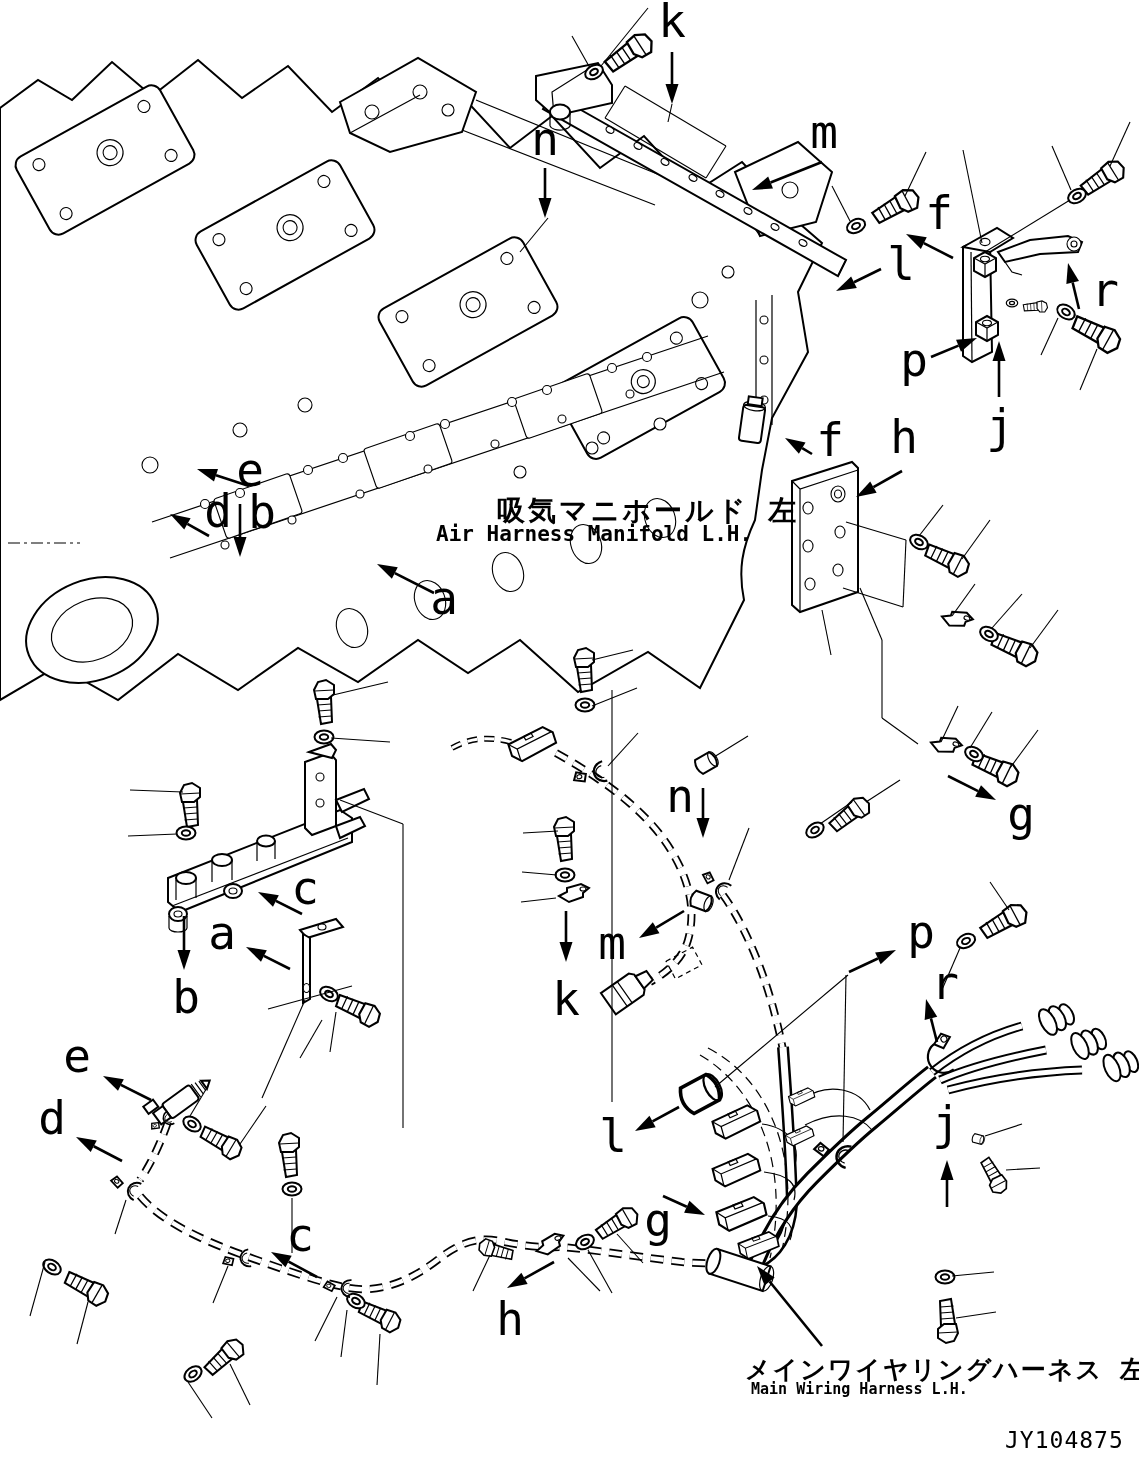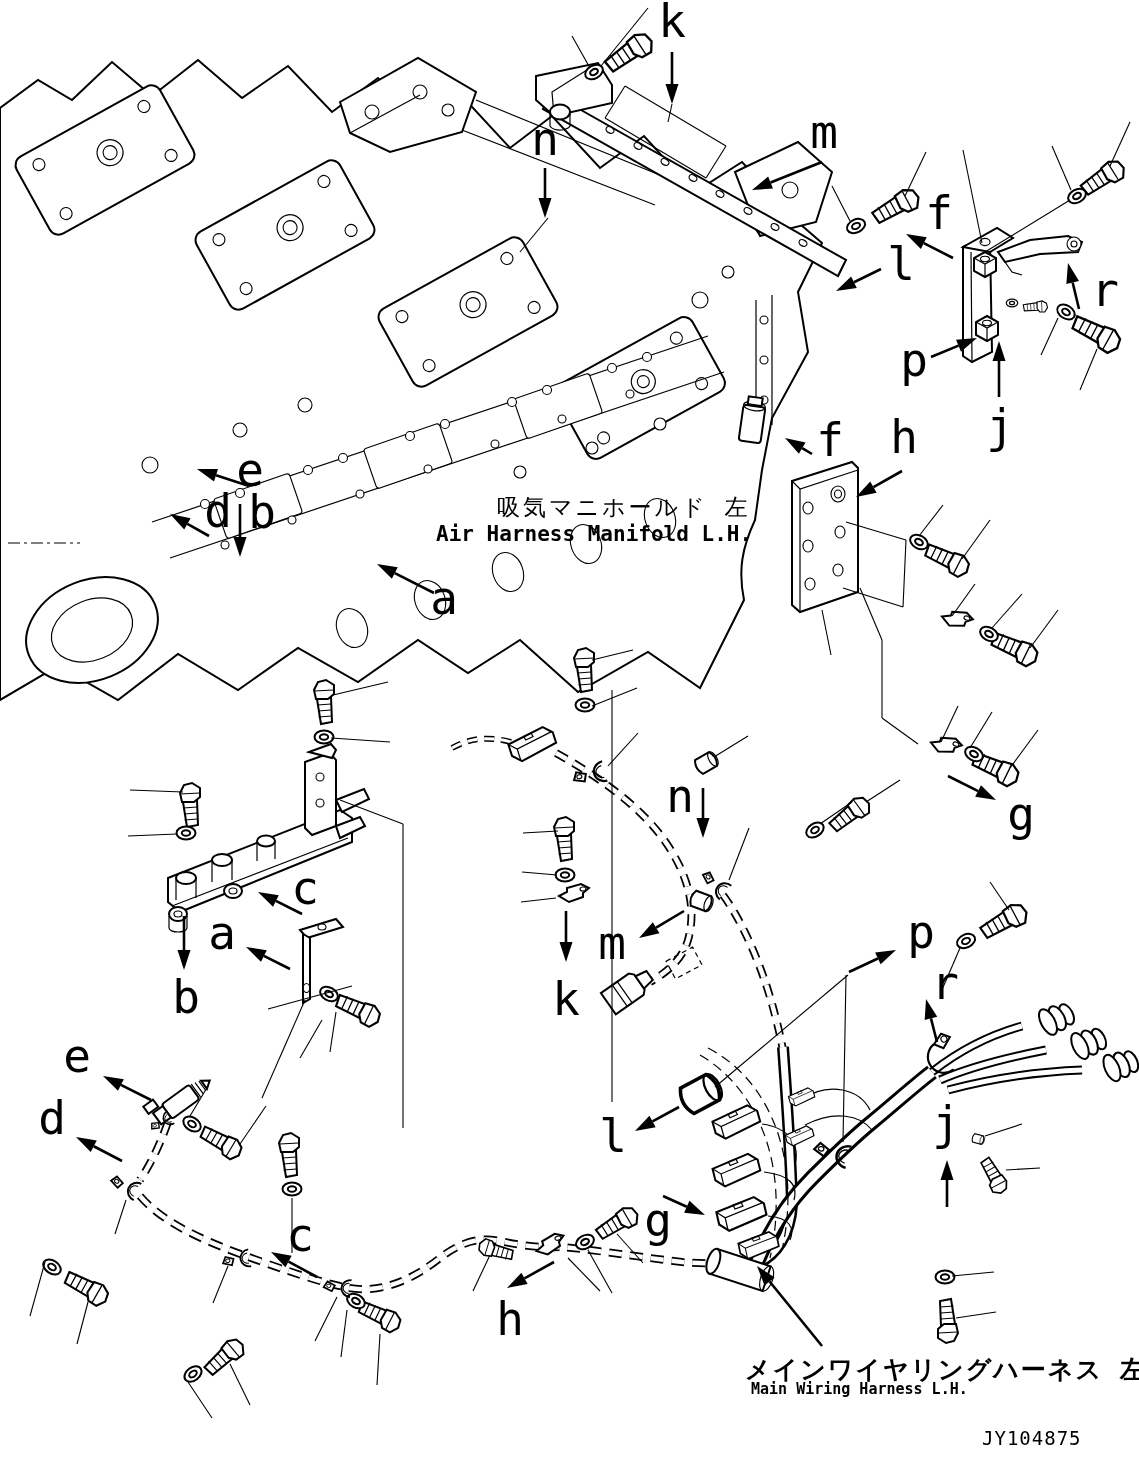--- a/index.html
+++ b/index.html
@@ -6,25 +6,25 @@
   #stage{position:relative;width:1139px;height:1473px;background:#ffffff;overflow:hidden;
          font-family:"DejaVu Sans Mono","DejaVu Sans",sans-serif;}
   #art{position:absolute;left:0;top:0;}
   .p{fill:#ffffff;stroke:#000;stroke-width:2;}
   .p2{fill:none;stroke:#000;stroke-width:2.2;}
   .l{fill:none;stroke:#000;stroke-width:1.2;}
   .l2{fill:#fff;stroke:#000;stroke-width:1.1;}
   .callout{position:absolute;transform:translate(-50%,-52%);
            font:400 46px "DejaVu Sans Mono",monospace;color:#000;line-height:1;}
   .label{position:absolute;color:#000;white-space:nowrap;}
-  #manifold-jp{left:487px;top:492px;font-size:23px;letter-spacing:3px;font-weight:400;padding-left:10px;}
+  #manifold-jp{left:487px;top:492px;font-size:28px;letter-spacing:3px;font-weight:700;padding-left:10px;}
   #manifold-en{left:436px;top:522px;font-size:21px;font-weight:700;}
   #harness-jp{left:745px;top:1353px;font-size:25px;letter-spacing:2px;font-weight:700;}
   #harness-en{left:751px;top:1380px;font-size:15px;font-weight:700;}
-  #drawing-number{left:982px;top:1427px;font-size:19px;letter-spacing:1px;}
+  #drawing-number{left:1005px;top:1427px;font-size:23px;letter-spacing:1px;}
 </style>
 </head>
 <body>
 
 <div id="stage">
 
 <svg id="art" width="1139" height="1473" viewBox="0 0 1139 1473">
   <defs>
     <g id="sym-bolt">
       <path class="p" d="M-34,-4 L-9,-8 -7,6 -32,7 Z"></path>

